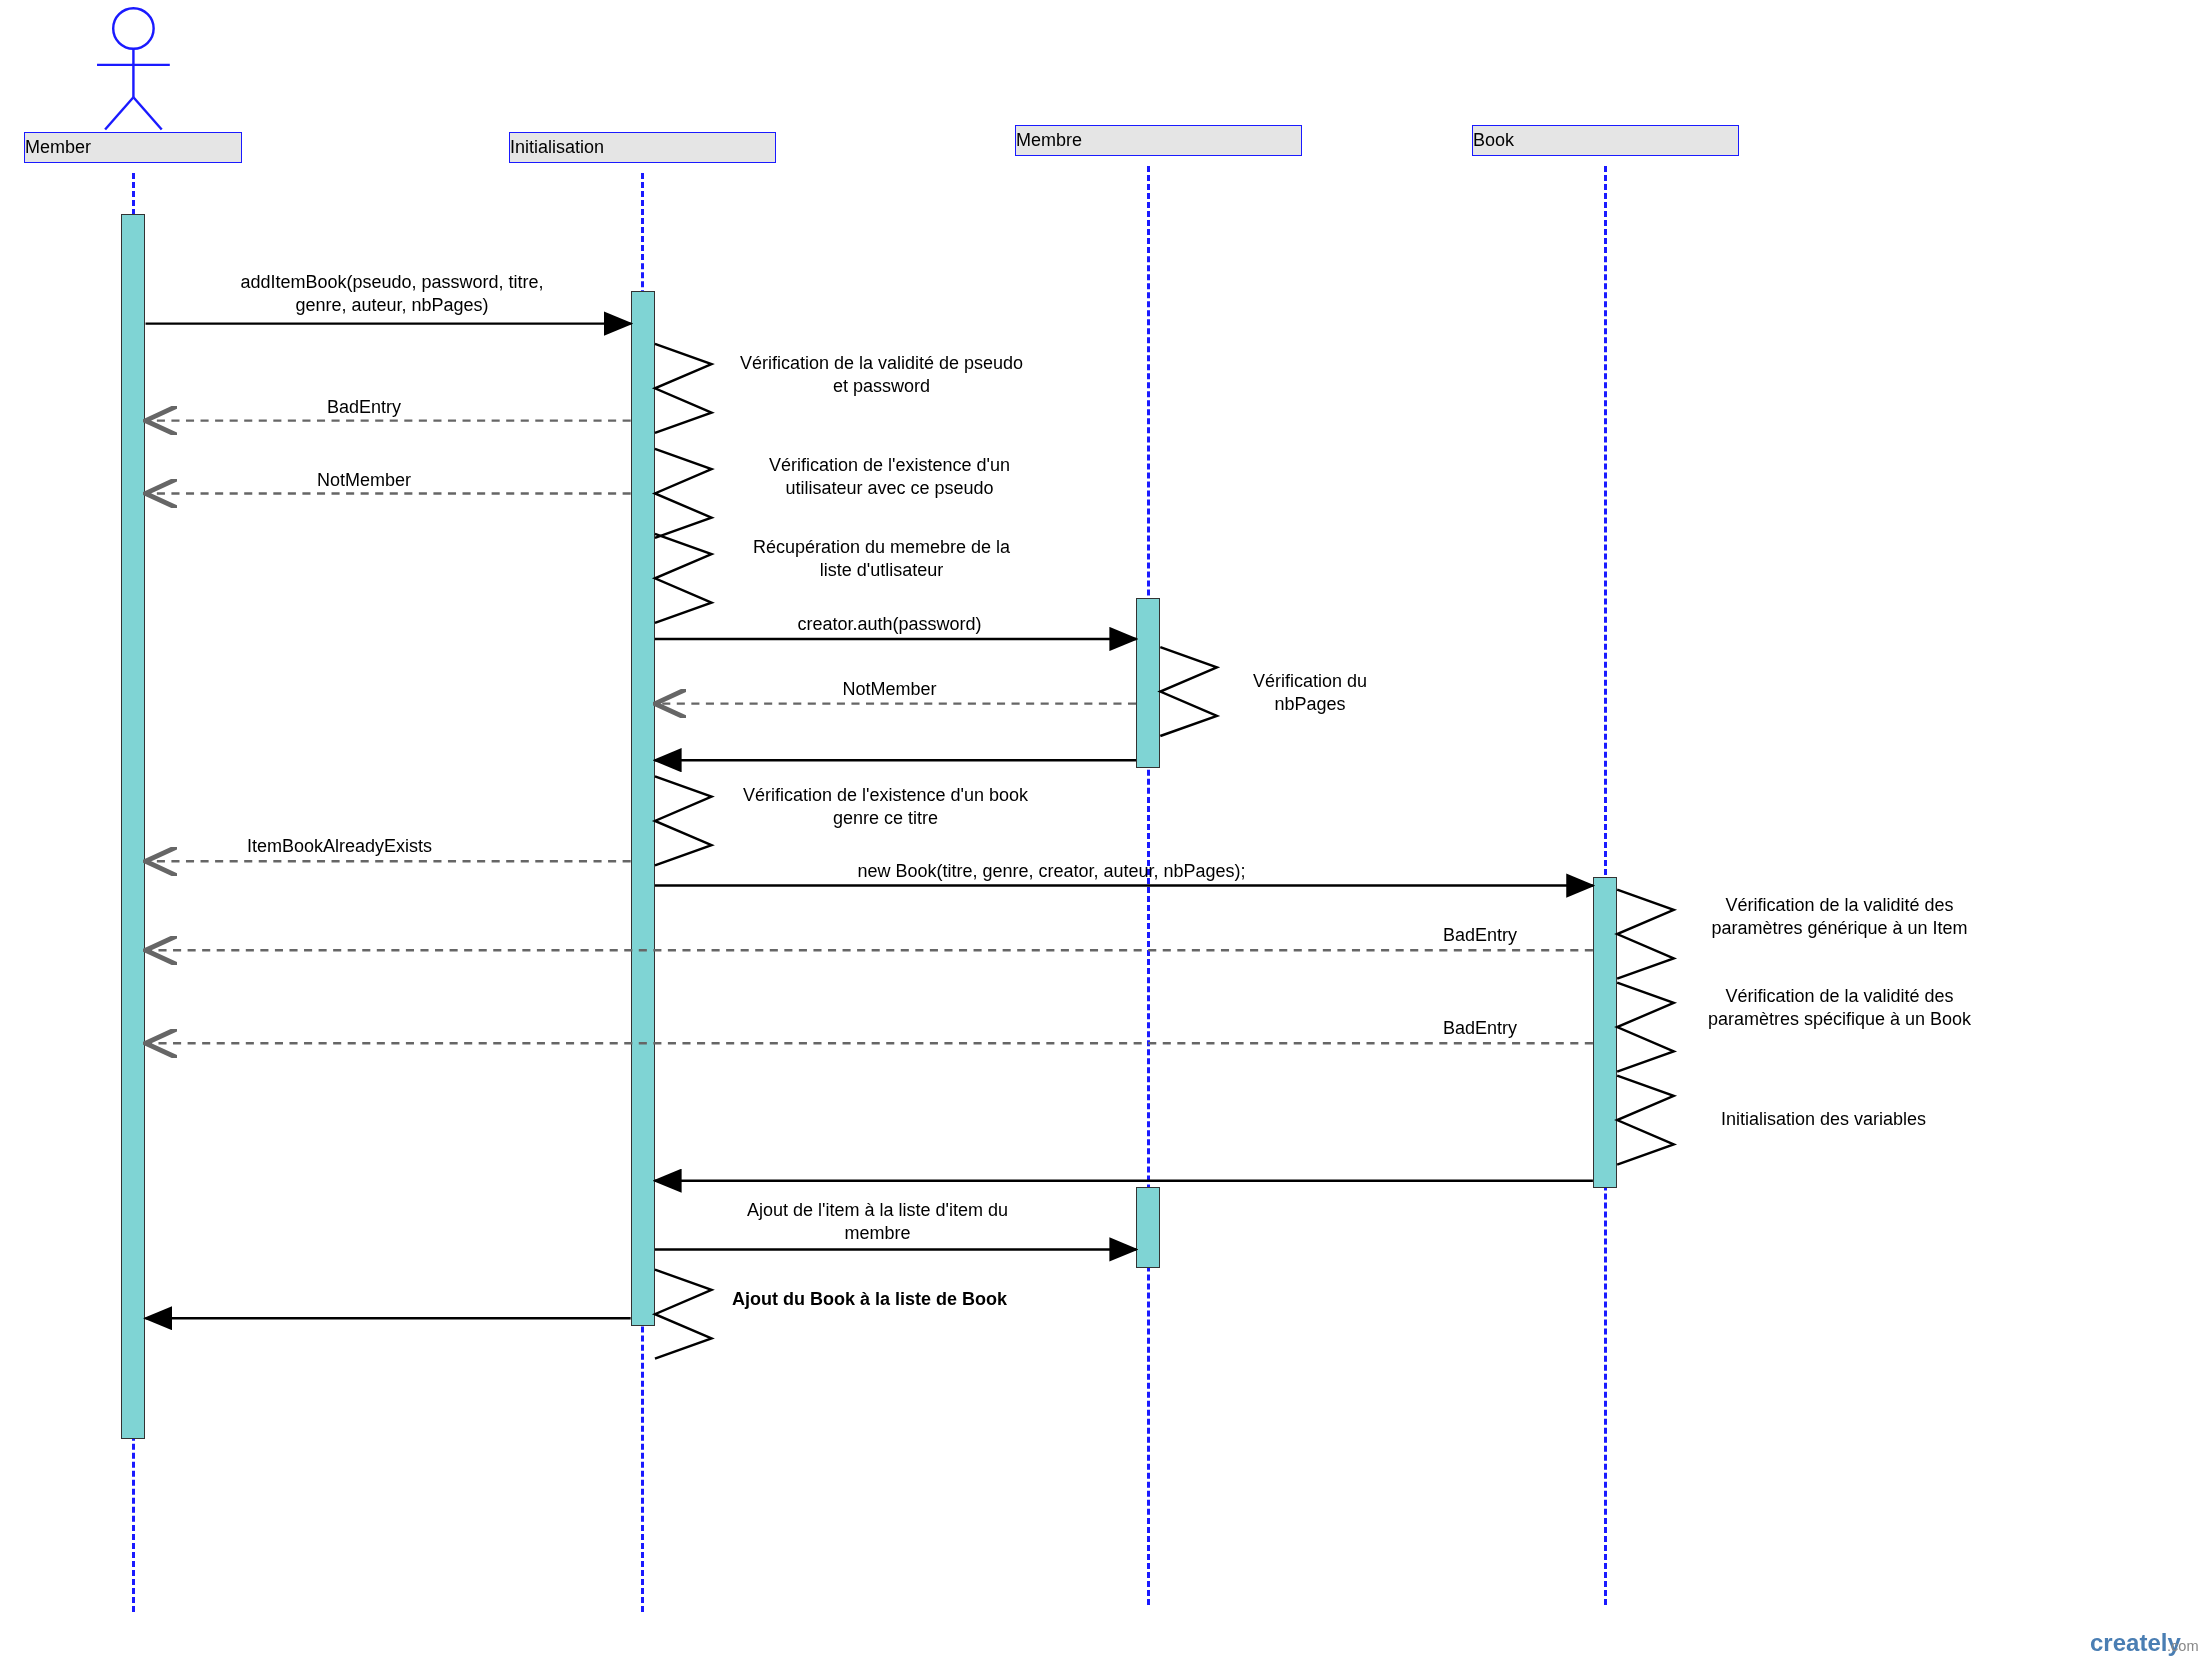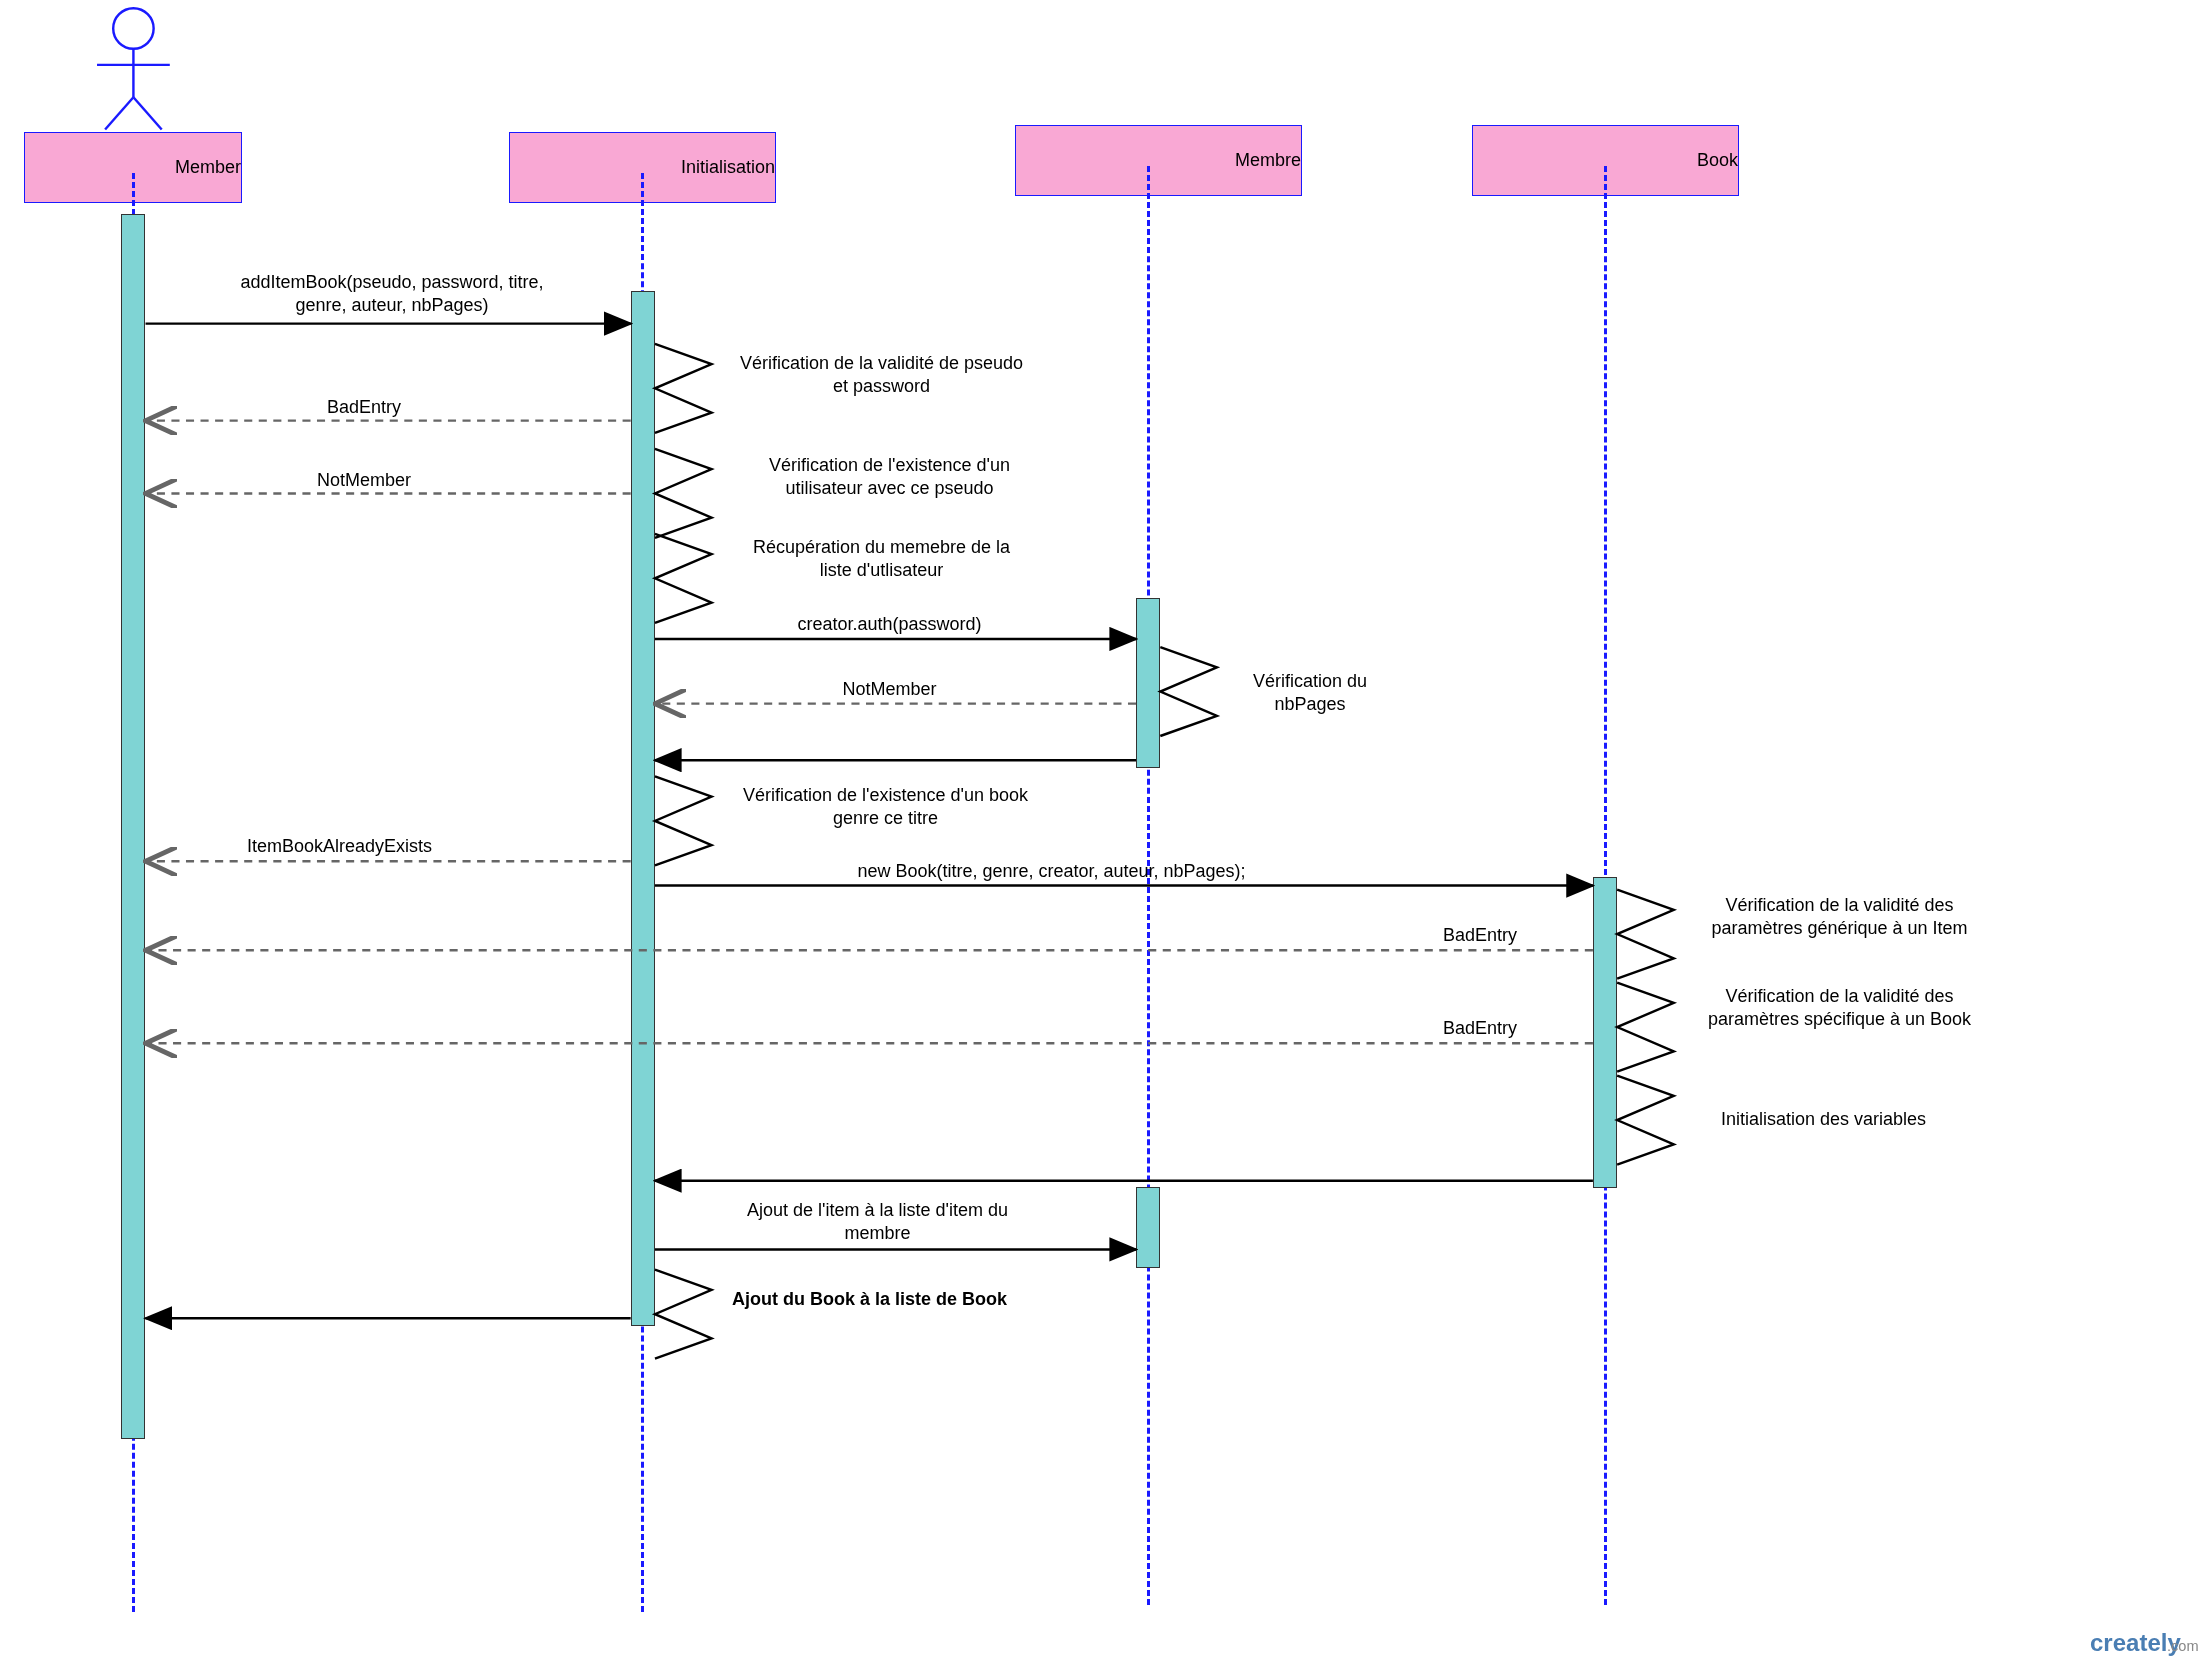--- a/index.html
+++ b/index.html
@@ -8,24 +8,24 @@
     padding: 0;
     font-family: Arial, sans-serif;
     background: #ffffff;
     width: 2205px;
     height: 1662px;
     position: relative;
   }
   .lifeline-label {
     position: absolute;
     border: 1.6px solid #1a1aff;
-    background: #f9a8d4;
-    text-align: right;
+    background: #e5e5e5;
+    text-align: left;
     font-size: 18px;
-    padding: 24px 0;
+    padding: 4px 0;
     color: #000;
   }
   .dashed-line {
     position: absolute;
     border-left: 3.2px dashed #1a1aff;
   }
   .activation {
     position: absolute;
     background: #7fd4d4;
     border: 0.8px solid #333;

